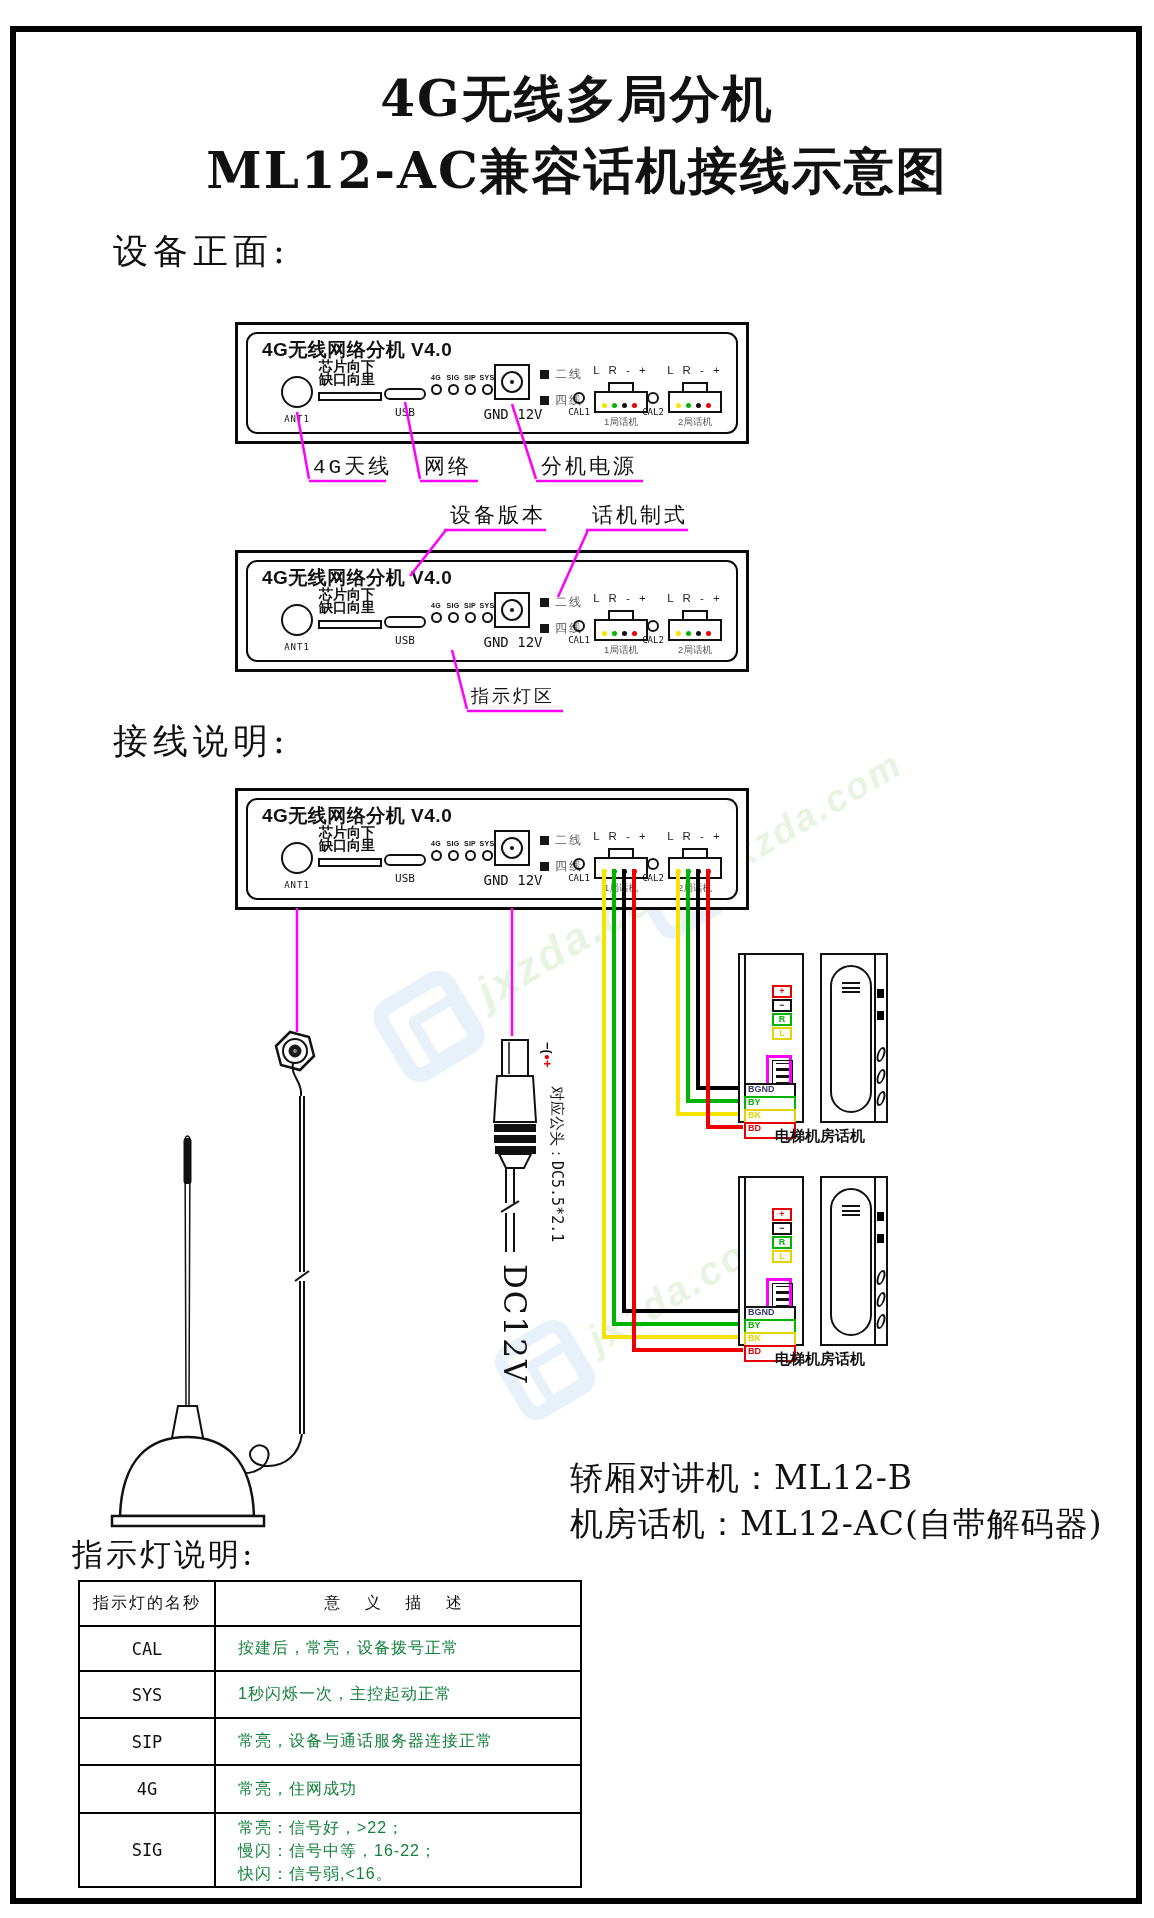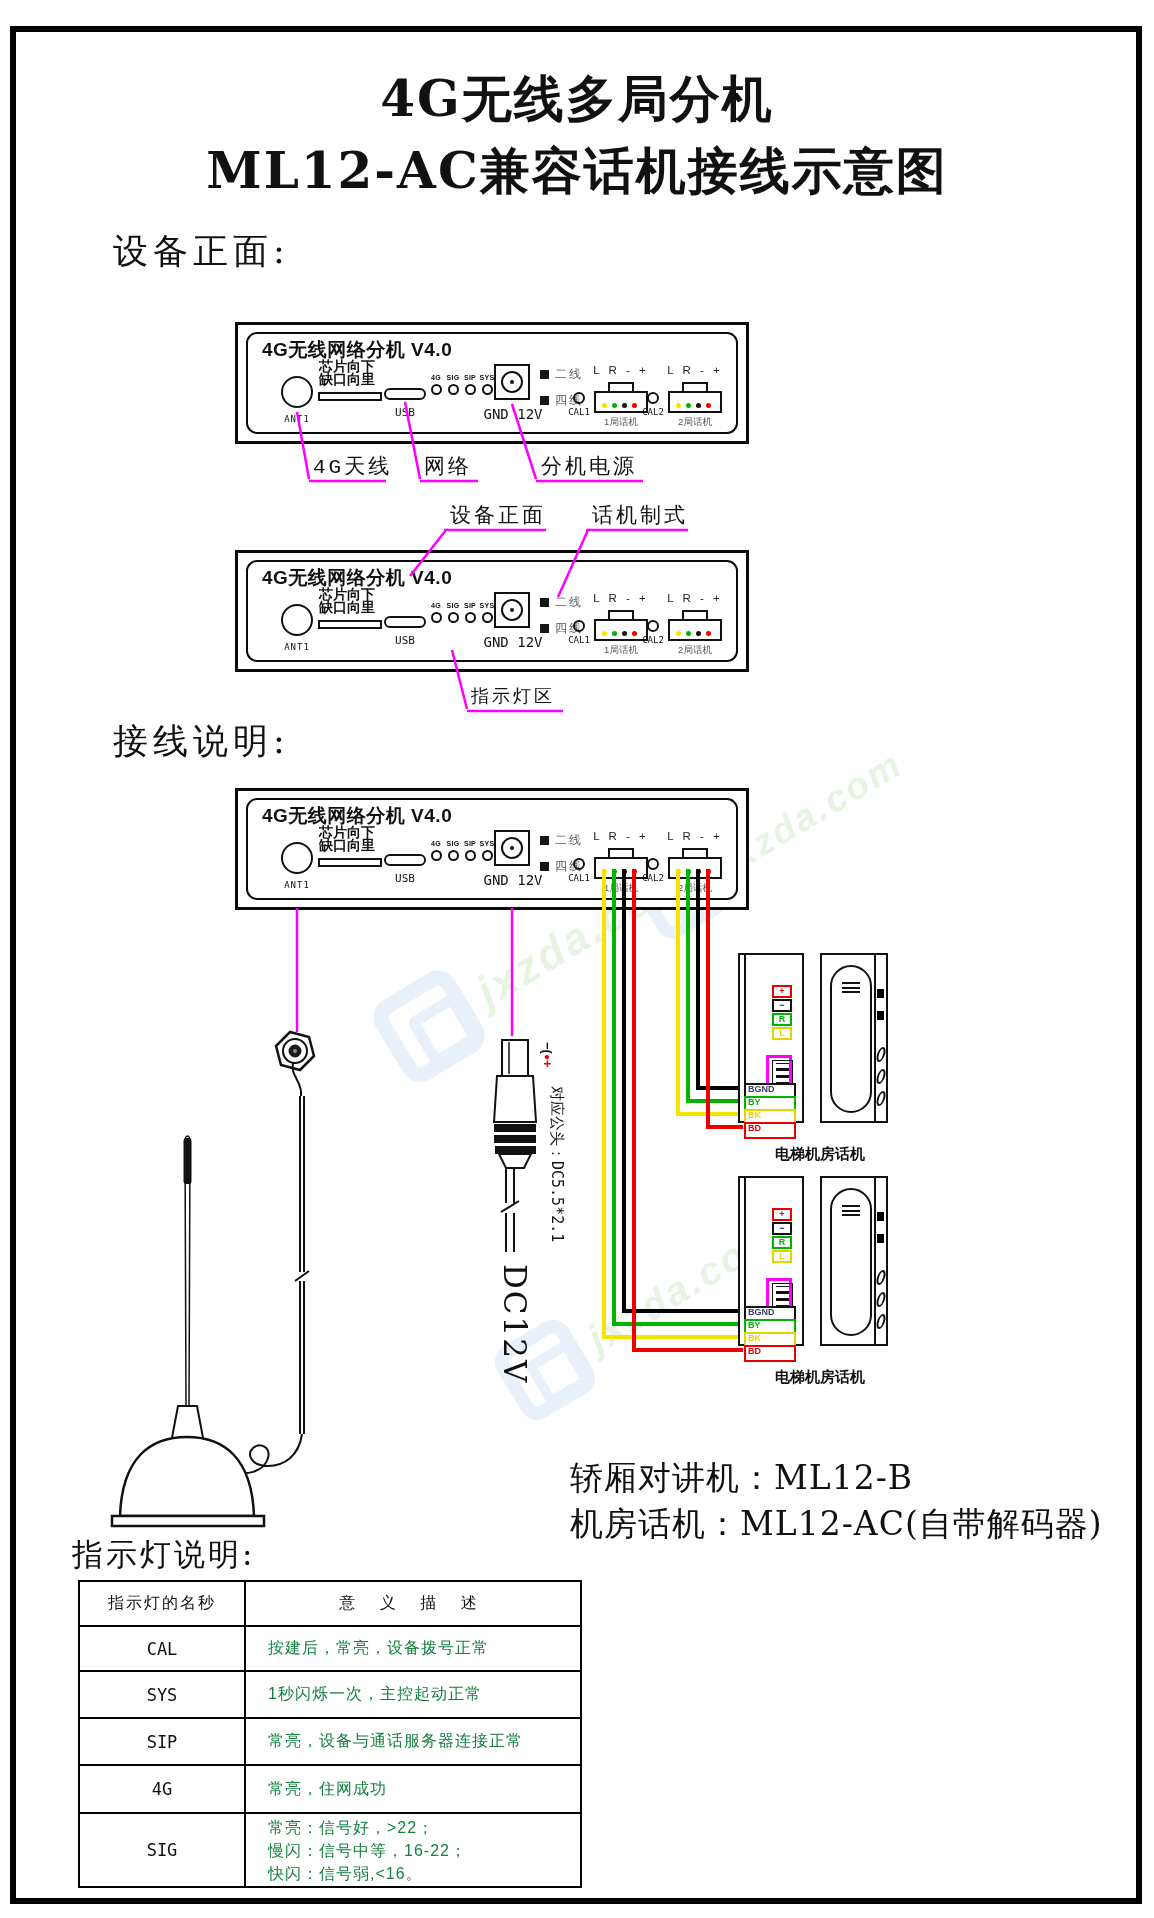--- a/index.html
+++ b/index.html
@@ -69,35 +69,35 @@
                       background:repeating-linear-gradient(180deg,#111 0 3px,#fff 3px 7px); background-clip:content-box; padding:2px 3px; }
   .bot-term { position:absolute; left:4px; width:52px; height:17px; border-width:2px; border-style:solid;
               font-size:9px; font-weight:bold; line-height:9px; padding-left:2px; background:#fff; }
   .handset { left:82px; top:0; width:68px; height:170px; border:2px solid #111; background:#fff; }
   .handset .strip { position:absolute; right:10px; top:-1px; bottom:-1px; border-left:2px solid #111; }
   .handle { position:absolute; left:8px; top:10px; width:42px; height:148px; border:2px solid #111; border-radius:21px; }
   .spk { position:absolute; left:10px; top:15px; width:18px; height:11px; border-top:2px solid #111; border-bottom:2px solid #111;
          background:linear-gradient(#111,#111) center/100% 2px no-repeat; }
   .hook { position:absolute; right:2px; width:7px; height:9px; background:#000; }
   .screw { position:absolute; right:1px; width:8px; height:15px; border:2px solid #111; border-radius:50%; transform:skewX(-16deg); }
-  .phone-label { left:14px; top:174px; width:136px; text-align:center; font-size:15px; font-weight:bold;margin-top:18px; }
+  .phone-label { left:14px; top:174px; width:136px; text-align:center; font-size:15px; font-weight:bold; }
 
   
   .polarity { position:absolute; left:556px; top:1042px; width:40px; height:18px;
               transform:rotate(90deg); transform-origin:top left; font-size:13px; font-weight:bold; }
   .polarity span { vertical-align:middle; }
   .pol-red { color:#e60000; }
 
   
   .note-line { position:absolute; left:570px; font-family:"DejaVu Serif", serif; font-size:33px; letter-spacing:1px; white-space:nowrap; }
 
   
   .ind-table { position:absolute; left:78px; top:1580px; width:504px; border-collapse:collapse; }
   .ind-table td, .ind-table th { border:2px solid #000; background:#fff; font-weight:normal; }
-  .col-name { width:166px; text-align:center; font:17px "DejaVu Sans Mono",monospace;margin-top:29px; }
+  .col-name { width:136px; text-align:center; font:17px "DejaVu Sans Mono",monospace;margin-top:29px; }
   .col-desc { padding-left:22px; font-size:16px; color:#15803d; letter-spacing:1px; }
   .hdr-name { font-size:16px; letter-spacing:2px; }
   .hdr-desc { letter-spacing:10px; }
   .desc-line { line-height:23px; }
 </style>
 </head>
 <body>
 
 <div class="page">
 
@@ -470,21 +470,21 @@
   </div>
 </div>
 
   <div class="polarity">
     <span>−</span><span>(</span><span class="pol-red" style="font-size:10px;">●</span><span class="pol-red">+</span>
   </div>
 
   <div class="callout" style="left:313px; top:452px;font-family:Liberation Mono, monospace;">4G天线</div>
   <div class="callout" style="left:424px; top:452px;">网络</div>
   <div class="callout" style="left:541px; top:452px;">分机电源</div>
-  <div class="callout" style="left:450px; top:501px;">设备正面</div>
+  <div class="callout" style="left:450px; top:501px;">设备版本</div>
   <div class="callout" style="left:592px; top:501px;">话机制式</div>
   <div class="callout" style="left:471px; top:684px; font-size:18px;">指示灯区</div>
 
   <div class="note-line" style="top:1456px;">轿厢对讲机：ML12-B</div>
   <div class="note-line" style="top:1502px;">机房话机：ML12-AC(自带解码器)</div>
 
   <table class="ind-table">
     <tbody>
         <tr style="height:45px;">
       <th class="col-name hdr-name">指示灯的名秒</th>

